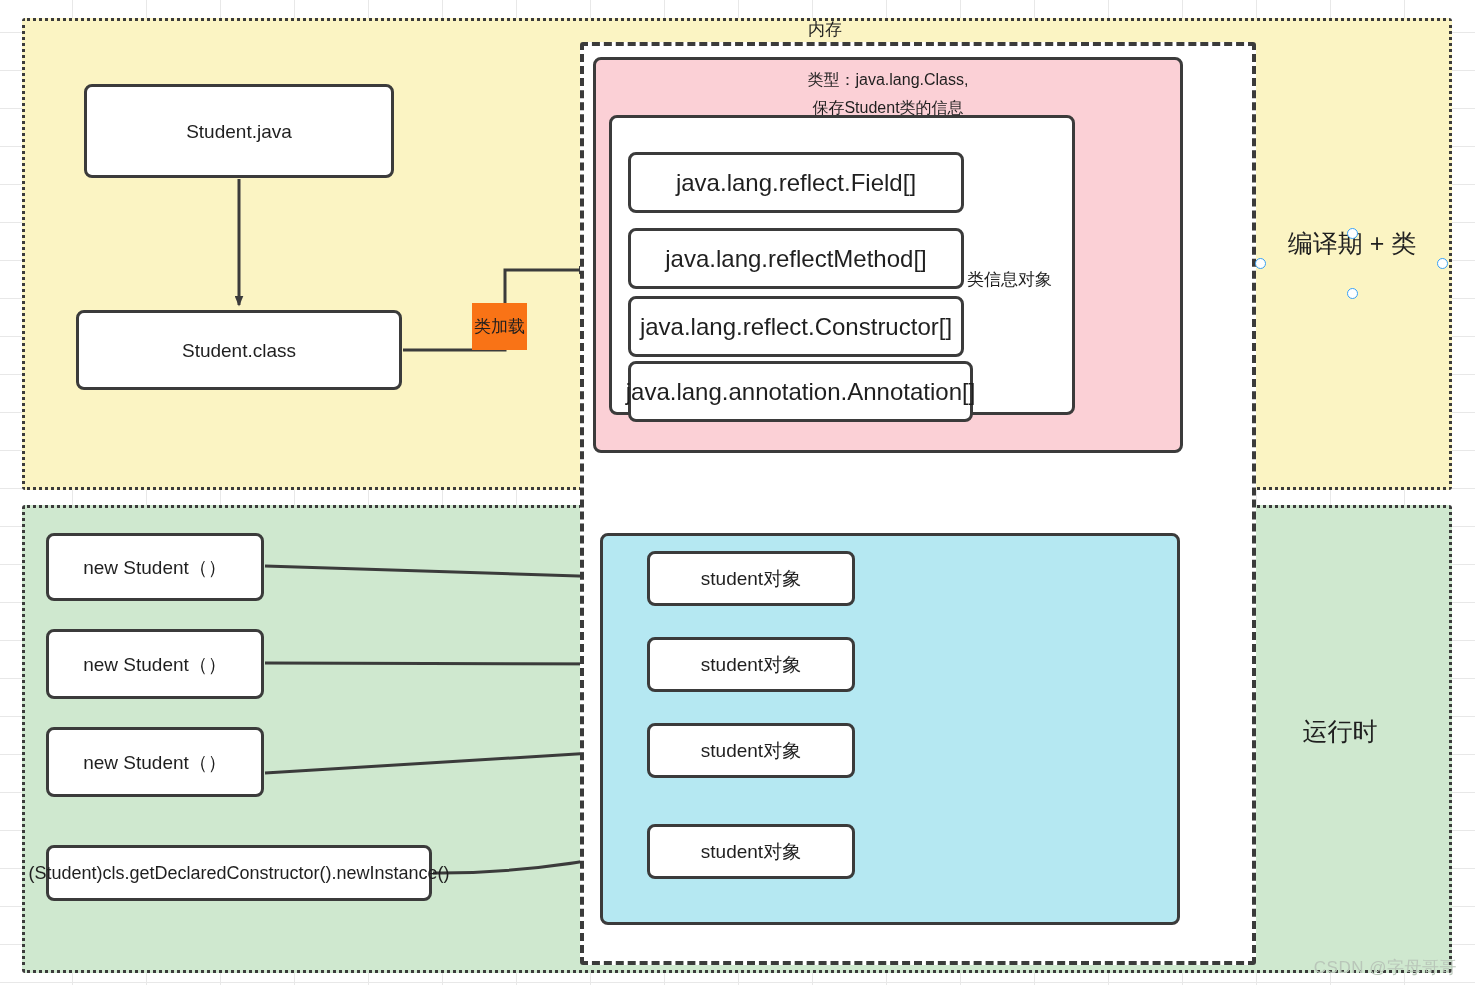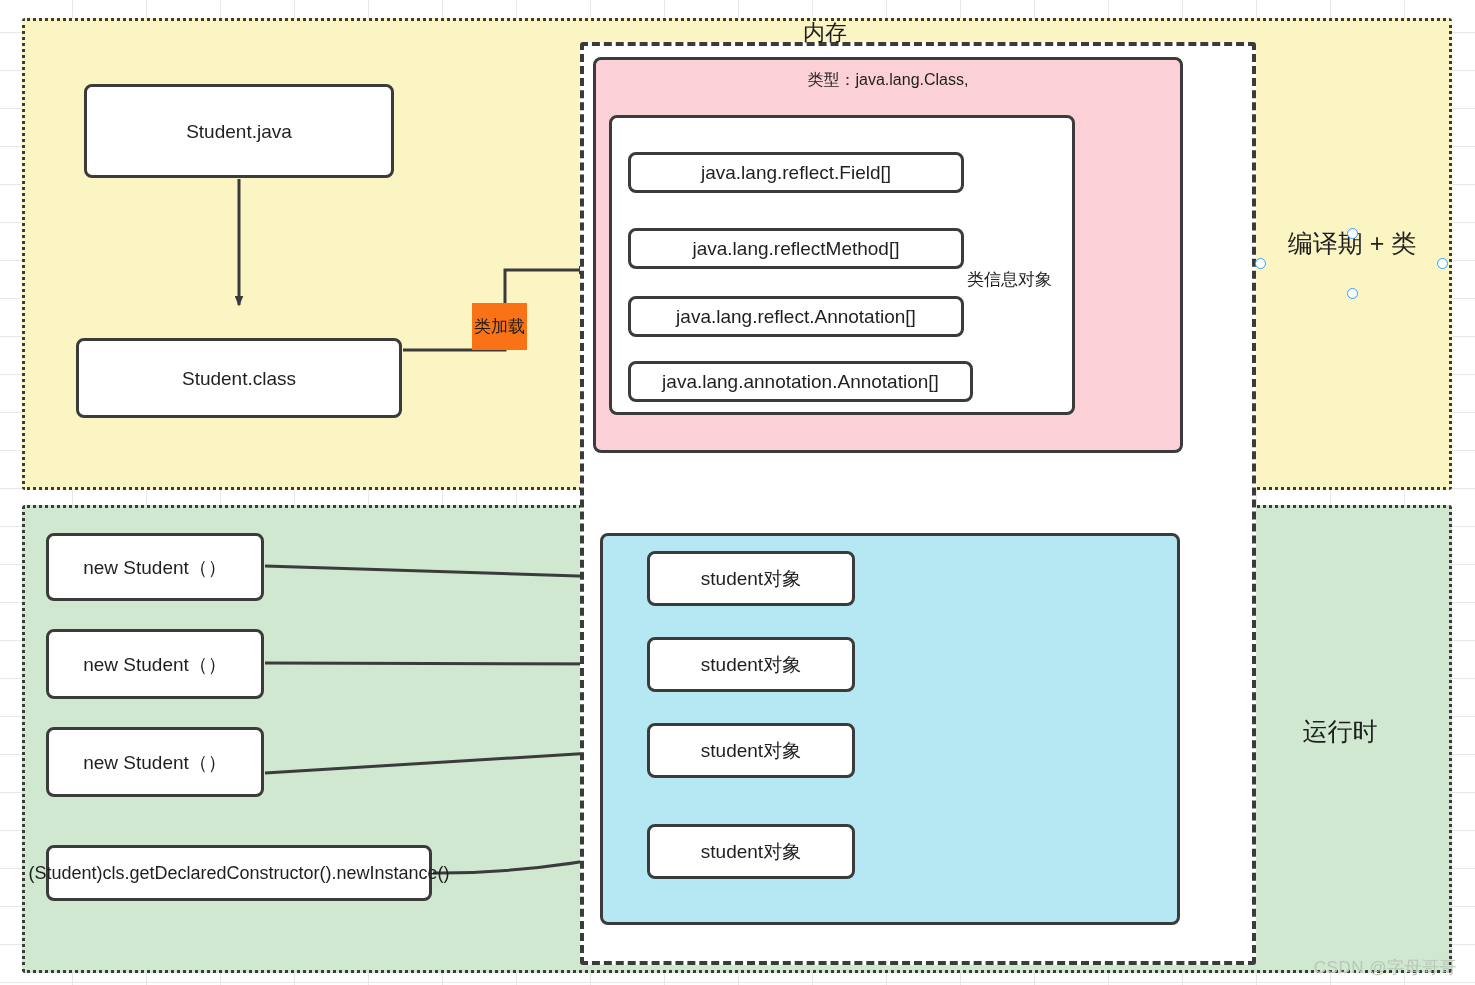--- a/index.html
+++ b/index.html
@@ -37,21 +37,21 @@
   .memory-box{
     position:absolute;left:580px;top:42px;width:676px;height:923px;
     box-sizing:border-box;
     background:#ffffff;
     border:4px dashed #3b3b3b;
     border-radius:3px;
     z-index:3;
   }
   .memory-label{
     position:absolute;left:770px;top:18px;width:110px;
-    text-align:center;font-size:22px;color:#1f1f1f;z-index:6;
+    text-align:center;font-size:17px;color:#1f1f1f;z-index:6;
   }
   .pink-box{
     position:absolute;left:593px;top:57px;width:590px;height:396px;
     box-sizing:border-box;background:#fbd0d6;
     border:3px solid #3b3b3b;border-radius:8px;z-index:4;
   }
   .pink-title{
     position:absolute;left:593px;top:66px;width:590px;
     text-align:center;font-size:16px;line-height:28px;color:#1f1f1f;z-index:6;
   }
@@ -60,21 +60,21 @@
     box-sizing:border-box;background:#ffffff;
     border:3px solid #3b3b3b;border-radius:8px;z-index:5;
   }
   .node{
     position:absolute;box-sizing:border-box;
     background:#ffffff;border:3px solid #3b3b3b;border-radius:8px;
     display:flex;align-items:center;justify-content:center;
     text-align:center;color:#1f1f1f;font-size:19px;line-height:25px;
     z-index:7;
   }
-  .reflect-node{height:41px;font-size:19px;}
+  .reflect-node{height:61px;font-size:24px;}
   .blue-box{
     position:absolute;left:600px;top:533px;width:580px;height:392px;
     box-sizing:border-box;background:#b5e8f2;
     border:3px solid #3b3b3b;border-radius:8px;z-index:4;
   }
   .side-label{
     position:absolute;text-align:center;color:#1f1f1f;
     font-size:25px;line-height:38px;z-index:6;
   }
   .small-label{
@@ -101,32 +101,33 @@
 
 <div class="region region-compile"></div>
 <div class="region region-runtime"></div>
 
 <div class="memory-box"></div>
 <div class="memory-label">内存</div>
 
 <div class="pink-box"></div>
 <div class="pink-title">
   <div>类型：java.lang.Class,</div>
+  <div>保存Student类的信息</div>
 </div>
 <div class="white-inner"></div>
 
 <div class="node reflect-node" style="left:628px;top:152px;width:336px;">java.lang.reflect.Field[]</div>
 <div class="node reflect-node" style="left:628px;top:228px;width:336px;">java.lang.reflectMethod[]</div>
-<div class="node reflect-node" style="left:628px;top:296px;width:336px;">java.lang.reflect.Annotation[]</div>
+<div class="node reflect-node" style="left:628px;top:296px;width:336px;">java.lang.reflect.Constructor[]</div>
 <div class="node reflect-node" style="left:628px;top:361px;width:345px;">java.lang.annotation.Annotation[]</div>
 
 <div class="blue-box"></div>
 
 <div class="node" style="left:84px;top:84px;width:310px;height:94px;">Student.java</div>
-<div class="node" style="left:76px;top:310px;width:326px;height:80px;margin-top:28px;">Student.class</div>
+<div class="node" style="left:76px;top:310px;width:326px;height:80px;">Student.class</div>
 
 <div class="node" style="left:46px;top:533px;width:218px;height:68px;">new Student（）</div>
 <div class="node" style="left:46px;top:629px;width:218px;height:70px;">new Student（）</div>
 <div class="node" style="left:46px;top:727px;width:218px;height:70px;">new Student（）</div>
 <div class="node" style="left:46px;top:845px;width:386px;height:56px;flex-direction:row;line-height:24px;font-size:18px;">
   <span>(Student)cls.getDeclaredConstructor()</span>
   <span>.newInstance()</span>
 </div>
 
 <div class="node" style="left:647px;top:551px;width:208px;height:55px;">student对象</div>

